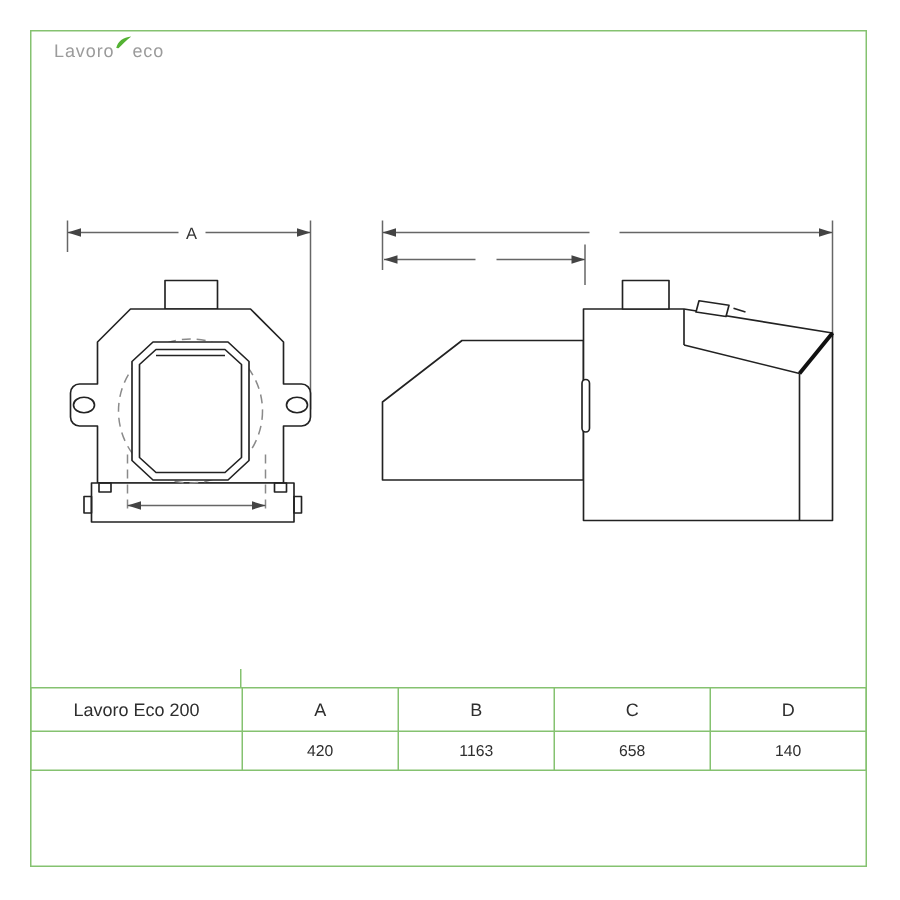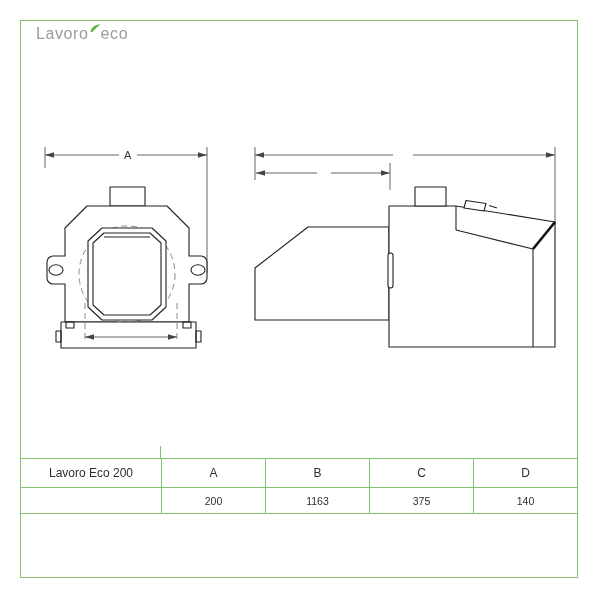--- a/index.html
+++ b/index.html
@@ -1,21 +1,21 @@
 <!DOCTYPE html>
 <html><head>
 <meta charset="utf-8">
 <style>
   html,body{margin:0;padding:0;background:#ffffff;width:600px;height:600px;overflow:hidden;
     font-family:"Liberation Sans", sans-serif;}
   #page{position:relative;width:600px;height:600px;background:#fff;}
   #frame{position:absolute;left:20px;top:20px;width:556px;height:556px;border:1.5px solid #85c270;}
   
   #logo{position:absolute;left:36px;top:24px;display:flex;align-items:flex-start;
-    color:#9b9b9b;font-size:16px;letter-spacing:.6px;line-height:20px;}
+    color:#9b9b9b;font-size:12px;letter-spacing:.6px;line-height:20px;}
   #logo .leaf{width:11px;height:9px;margin:0 0 0 1px;display:block;}
   
   #drawing{position:absolute;left:0;top:0;}
   .ln{stroke:#222;stroke-width:1.1;fill:none;stroke-linejoin:round;stroke-linecap:butt;}
   .fillw{fill:#ffffff;}
   .dim{stroke:#666;stroke-width:1;fill:none;}
   .dimhead{fill:#444;stroke:none;}
   .dash{stroke:#8a8a8a;stroke-width:1;fill:none;stroke-dasharray:6 4;}
   .dimtxt{fill:#333;font-size:11px;font-family:"Liberation Sans",sans-serif;}
   .thick{stroke:#111;stroke-width:2.6;fill:none;}
@@ -128,21 +128,21 @@
     <tbody>
         <tr class="hdr">
       <td class="model">Lavoro Eco 200</td>
       <td>A</td>
       <td>B</td>
       <td>C</td>
       <td>D</td>
     </tr>
     <tr class="val">
       <td class="model"></td>
-      <td>200</td>
+      <td>420</td>
       <td>1163</td>
-      <td>375</td>
+      <td>658</td>
       <td>140</td>
     </tr>
   </tbody>
     </table>
 
 </div>
 
 </body></html>

